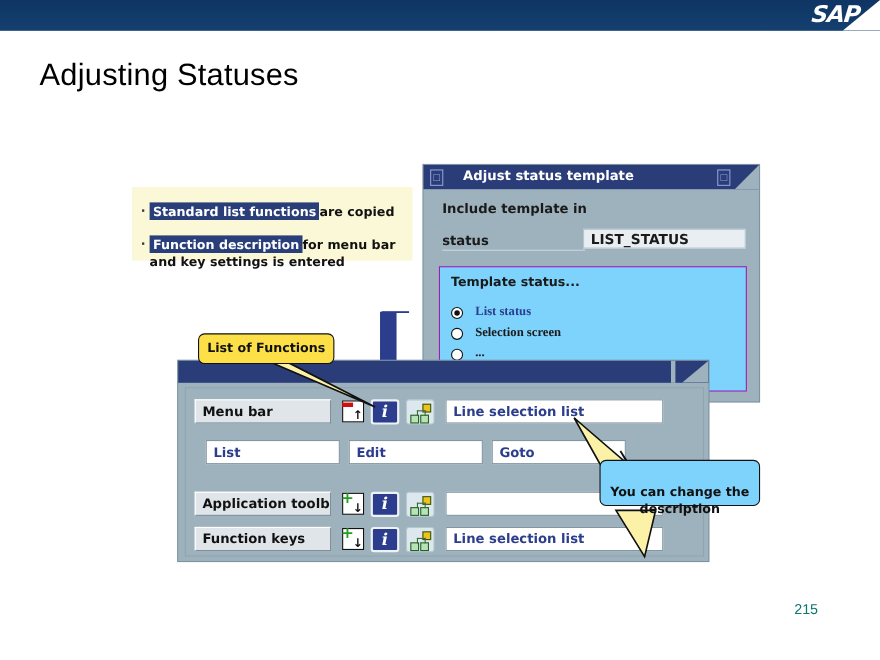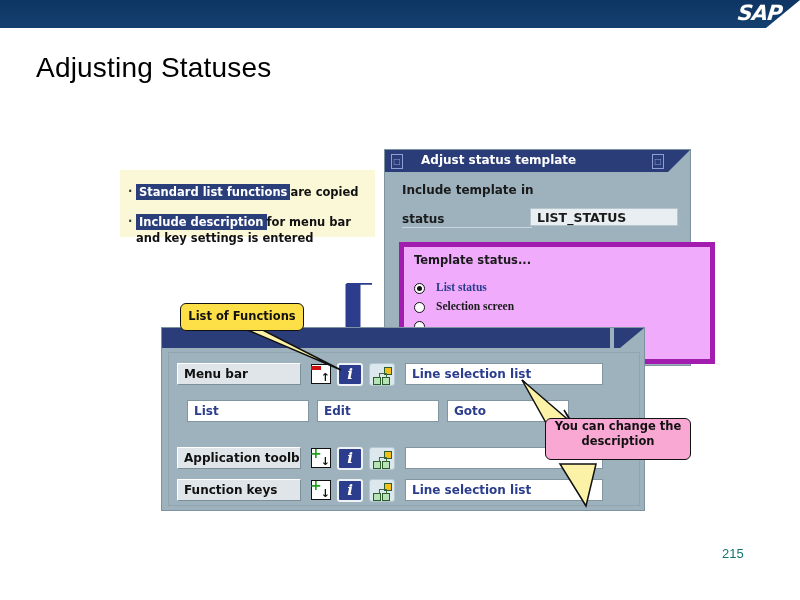--- a/index.html
+++ b/index.html
@@ -109,23 +109,22 @@
   #dialog-status-field{
     position:absolute;left:145px;top:58px;width:148px;height:18px;
     background:#e8eef1;border:1px solid #b6c6cf;
     font-size:12.5px;font-weight:bold;color:#1a1a1a;
     font-family:"DejaVu Sans", sans-serif;
     line-height:18px;padding-left:6px;box-sizing:border-box;
   }
 
   #group-box{
     position:absolute;left:14px;top:92px;width:278px;height:112px;
-    border:5px solid #a21caf;
-    background:#f0abfc;
-    padding-left:28px;
+    border:1px solid #a21caf;
+    background:#7dd3fc;
   }
   #group-title{
     position:absolute;left:10px;top:6px;
     font-size:11.5px;font-weight:bold;color:#1a1a1a;
     font-family:"DejaVu Sans", sans-serif;
   }
   .radio-row{
     position:absolute;left:10px;height:16px;
   }
   .radio-mark{
@@ -239,25 +238,25 @@
     font-size:11.5px;font-weight:bold;color:#111111;
     font-family:"DejaVu Sans", sans-serif;
     text-align:center;line-height:24px;
     z-index:12;
   }
   #callout-functions-tail{
     position:absolute;left:225px;top:322px;width:120px;height:50px;z-index:11;
   }
   #callout-desc{
     position:absolute;left:545px;top:418px;width:146px;height:42px;
-    background:#f9a8d4;border:1.5px solid #111111;border-radius:6px;
+    background:#7dd3fc;border:1.5px solid #111111;border-radius:6px;
     font-size:11.5px;font-weight:bold;color:#111111;
     font-family:"DejaVu Sans", sans-serif;
     text-align:center;line-height:15px;
-    padding-top:0;box-sizing:border-box;
+    padding-top:21px;box-sizing:border-box;
     z-index:12;
   }
   #callout-desc-tails{
     position:absolute;left:520px;top:372px;width:180px;height:140px;z-index:11;
   }
 </style>
 </head>
 <body>
 
 <div id="header-band">
@@ -266,21 +265,21 @@
 </div>
 
 <div id="page-title">Adjusting Statuses</div>
 <div id="page-number">215</div>
 
 <div id="note-box">
   <div class="note-row" style="top:14px;">
     <span class="note-bullet">·</span><span class="hl">Standard list functions</span><span>are copied</span>
   </div>
   <div class="note-row" style="top:44px;">
-    <span class="note-bullet">·</span><span class="hl">Include description</span><span>for menu bar</span>
+    <span class="note-bullet">·</span><span class="hl">Function description</span><span>for menu bar</span>
   </div>
   <div class="note-row" style="top:61px;left:16px;">and key settings is entered</div>
 </div>
 
 <div id="dialog">
   <div id="dialog-titlebar">
     <div class="titlebar-glyph" id="titlebar-glyph-left">□</div>
     <div id="dialog-title-text">Adjust status template</div>
     <div class="titlebar-glyph" id="titlebar-glyph-right">□</div>
     <div id="dialog-title-corner"></div>

